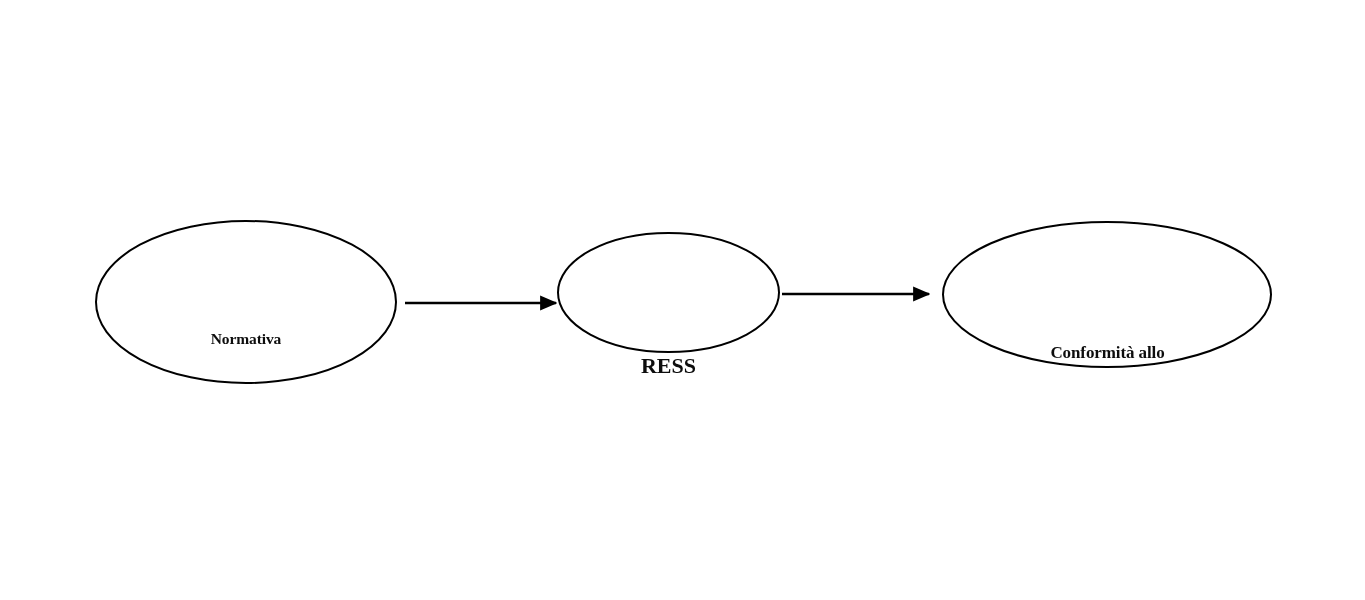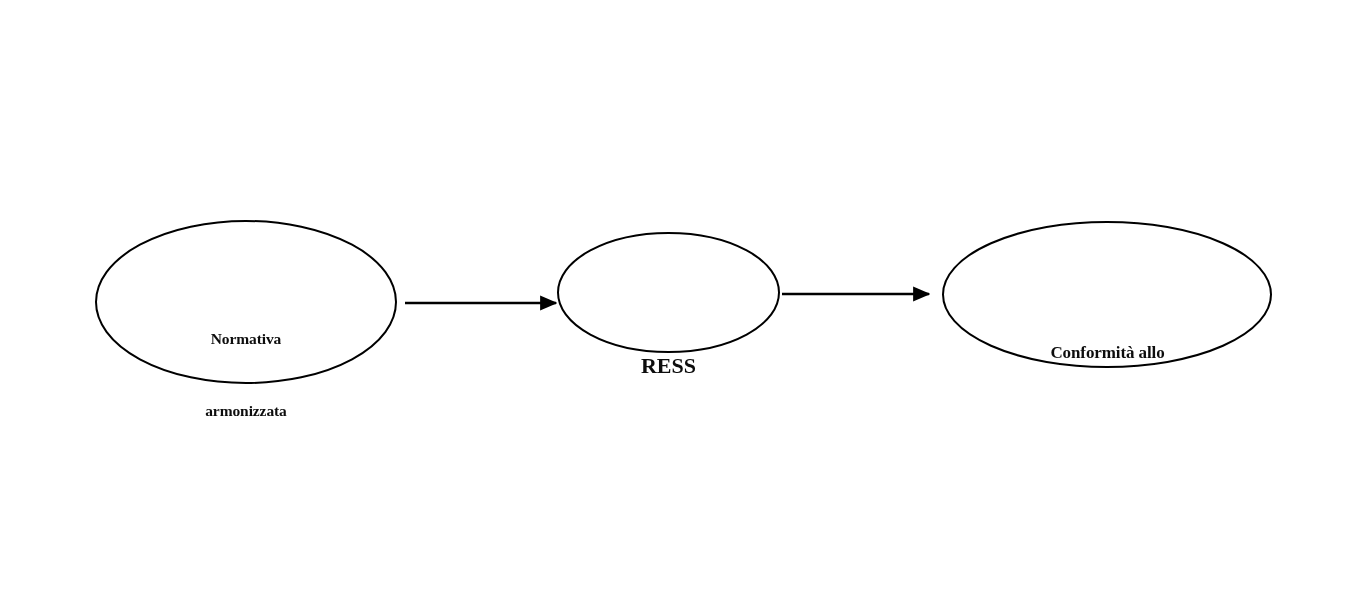--- a/index.html
+++ b/index.html
@@ -87,21 +87,20 @@
 
     <ellipse class="node-ellipse" cx="1107" cy="294.5" rx="164" ry="72.5"></ellipse>
 
     <line class="edge-line" x1="405" y1="303" x2="556" y2="303" marker-end="url(#arrowhead)"></line>
 
     <line class="edge-line" x1="782" y1="294" x2="929" y2="294" marker-end="url(#arrowhead)"></line>
   </svg>
 
   <div class="node-label" id="label-node-1">
     <div>Normativa</div>
-    <div>armonizzata</div>
   </div>
 
   <div class="node-label" id="label-node-2">
     <div>RESS</div>
   </div>
 
   <div class="node-label" id="label-node-3">
     <div>Conformità allo</div>
   </div>
 

